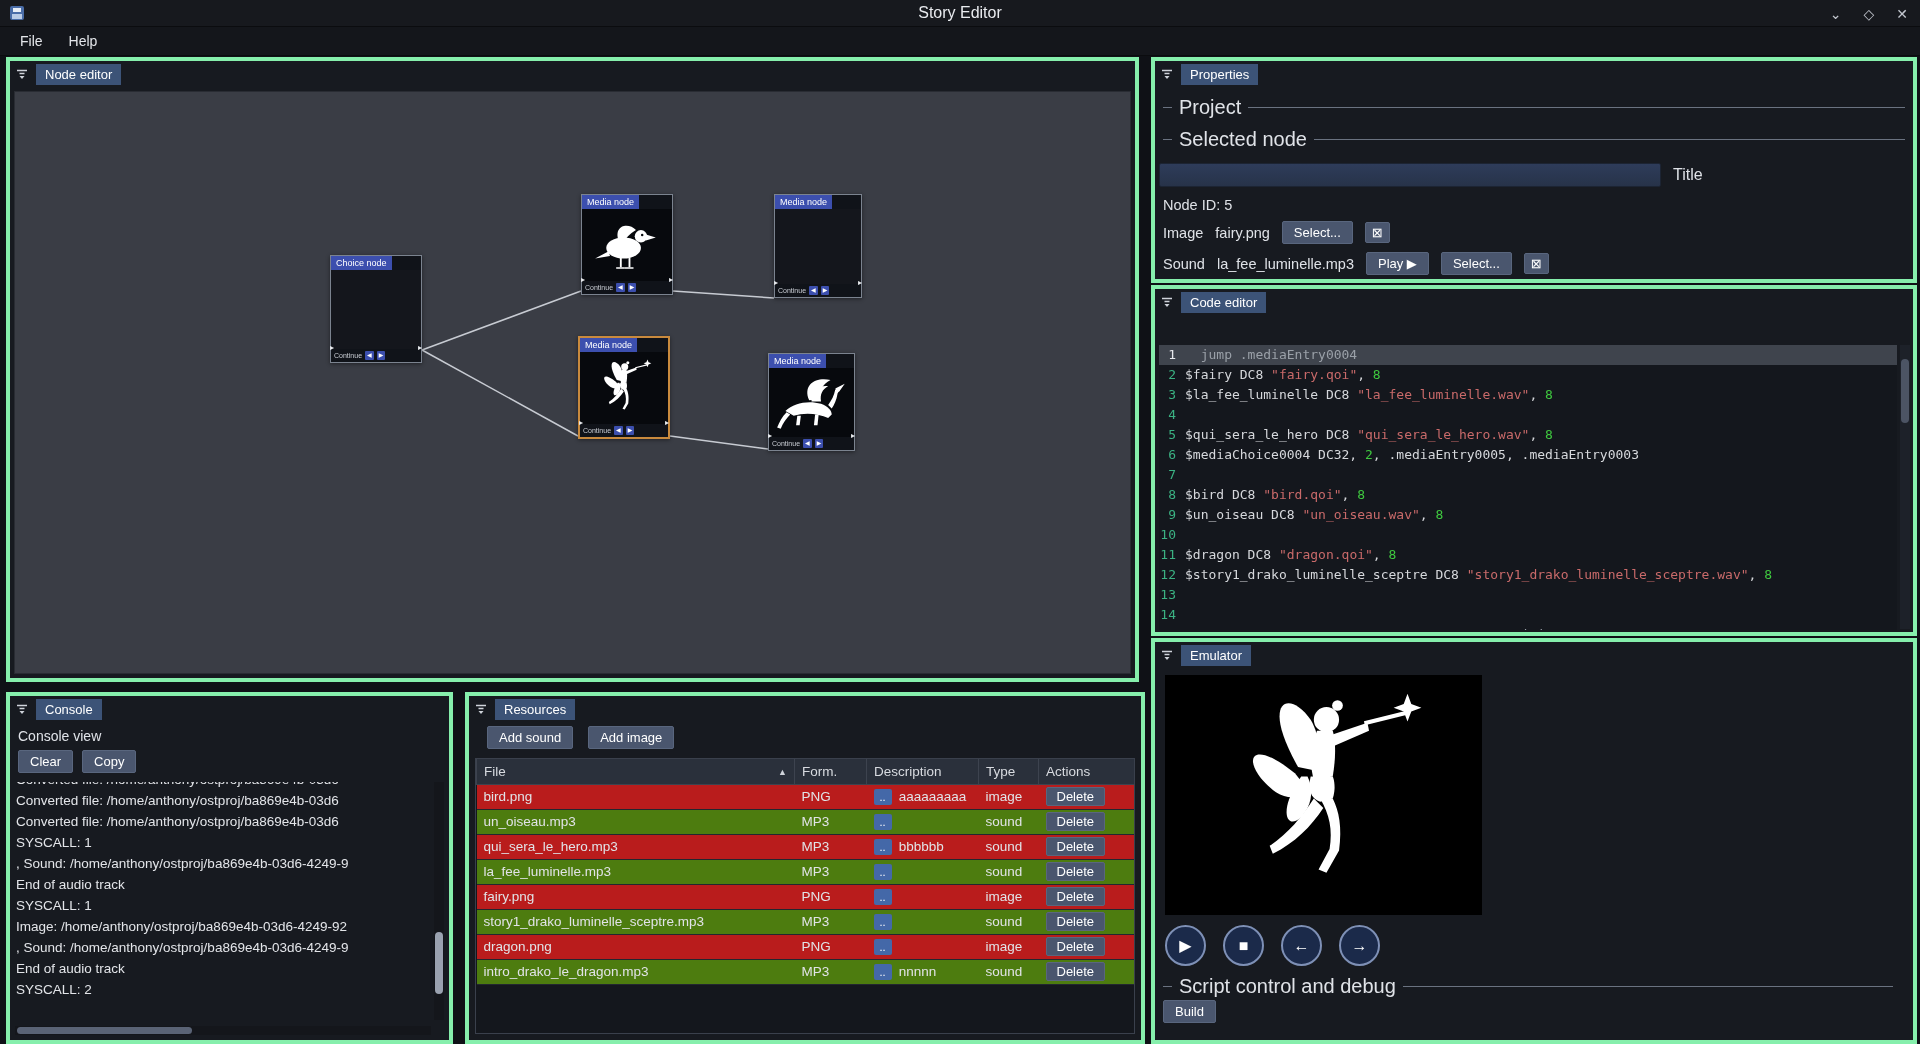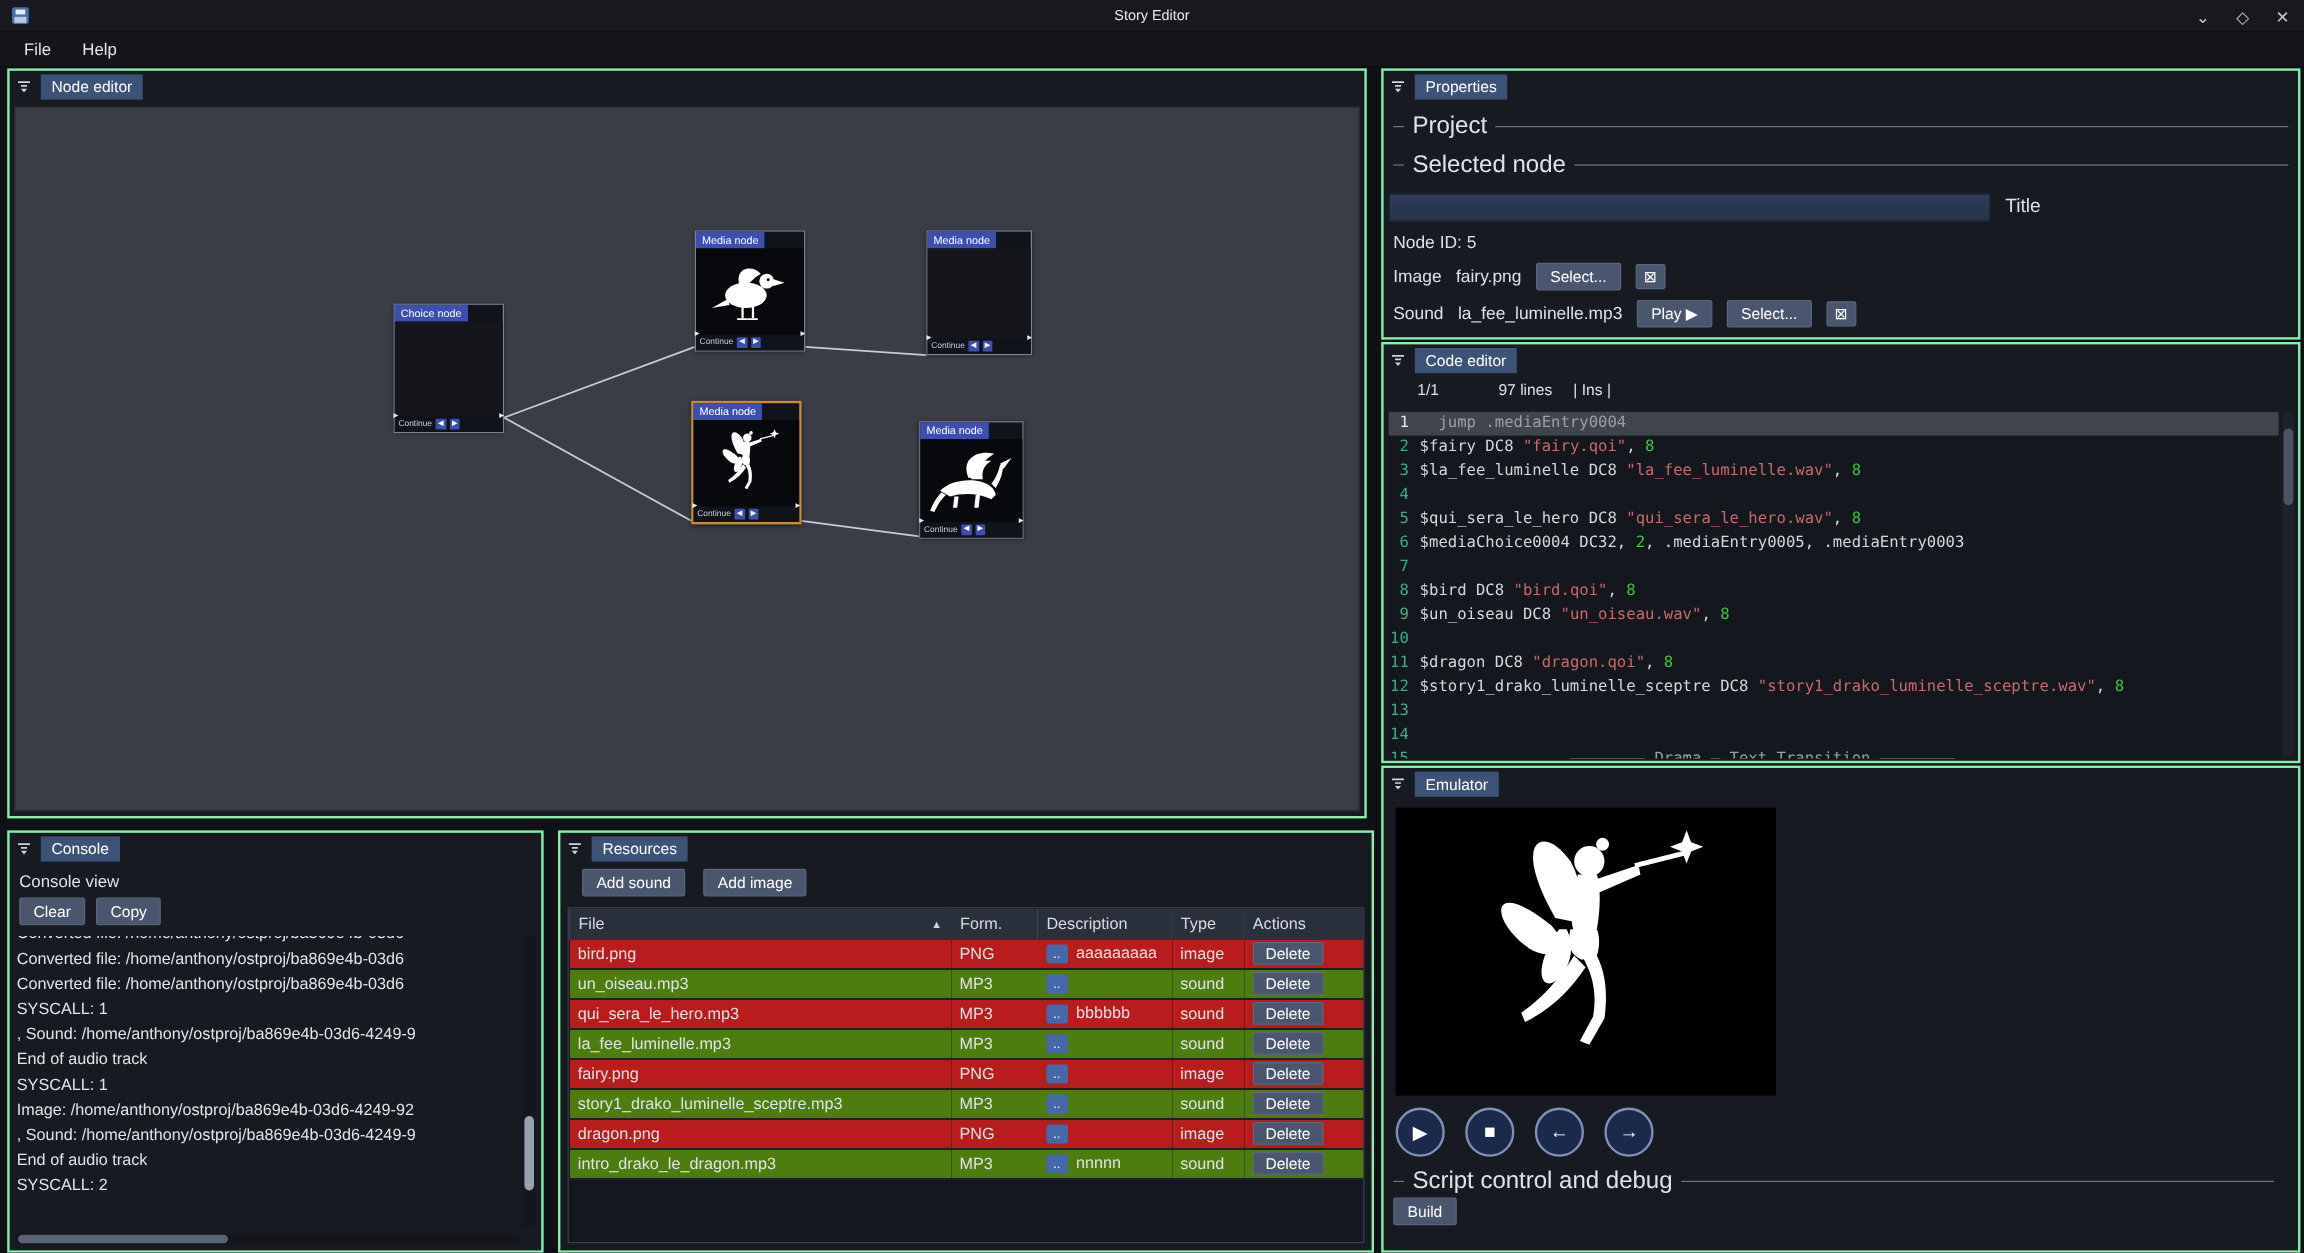--- a/index.html
+++ b/index.html
@@ -1,29 +1,29 @@
 <!DOCTYPE html>
 <html><head>
 <meta charset="utf-8">
 <style>
   *{box-sizing:border-box;margin:0;padding:0}
   html,body{width:1920px;height:1044px;overflow:hidden}
   body{position:relative;background:#0f1116;font-family:"Liberation Sans",sans-serif;color:#dfe2e7;-webkit-font-smoothing:antialiased}
 
   
   .titlebar{position:absolute;left:0;top:0;width:1920px;height:27px;background:#17191e;border-bottom:1px solid #0b0c0f;display:flex;align-items:center;justify-content:center}
-  .titlebar .wtitle{font-size:12px;color:#e9ebef}
+  .titlebar .wtitle{font-size:16px;color:#e9ebef}
   .app-icon{position:absolute;left:8px;top:4px;width:18px;height:18px}
   .win-controls{position:absolute;right:12px;top:0;height:27px;display:flex;gap:22px;align-items:center;color:#c3c7cf;font-size:14px}
   .win-controls span{cursor:default}
   .menubar{position:absolute;left:0;top:27px;width:1920px;height:29px;background:#14161b;border-bottom:1px solid #0b0c0f;display:flex;align-items:center;padding-left:8px;gap:2px}
   .menu-item{padding:4px 12px;font-size:14px;color:#e4e6ea}
 
   
-  .panel{position:absolute;background:#171a20;border:2px solid #86efac}
+  .panel{position:absolute;background:#171a20;border:4px solid #86efac}
   .panel-header{height:26px;display:flex;align-items:center;gap:7px;padding:0 5px}
   .panel-tab{background:#3c5377;color:#fff;font-size:13px;padding:3px 9px;white-space:nowrap}
   .collapse-icon{width:14px;height:14px;flex:0 0 auto}
 
   .node-editor-panel{left:6px;top:57px;width:1133px;height:625px}
   .console-panel{left:6px;top:692px;width:447px;height:352px}
   .resources-panel{left:465px;top:692px;width:680px;height:352px}
   .properties-panel{left:1151px;top:57px;width:766px;height:226px}
   .code-panel{left:1151px;top:285px;width:766px;height:351px}
   .emulator-panel{left:1151px;top:638px;width:766px;height:406px}
@@ -296,25 +296,20 @@
   </div>
 </div>
 
 <div class="panel code-panel">
   <div class="panel-header">
     <svg class="collapse-icon">
         <use href="#sym-collapse" xlink:href="#sym-collapse"></use>
       </svg>
     <span class="panel-tab">Code editor</span>
   </div>
-  <div class="code-status">
-    <span class="cs-cursor">1/1</span>
-    <span class="cs-lines">97 lines</span>
-    <span class="cs-mode">| Ins |</span>
-  </div>
   <div class="code-area">
     <div id="code-lines">
         <div class="code-line selected"><span class="line-num">1</span><span class="tk-dim">  jump .mediaEntry0004</span></div>
         <div class="code-line"><span class="line-num">2</span><span class="tk-p">$fairy</span><span class="tk-p"> DC8 </span><span class="tk-str">"fairy.qoi"</span><span class="tk-p">, </span><span class="tk-num">8</span></div>
         <div class="code-line"><span class="line-num">3</span><span class="tk-p">$la_fee_luminelle</span><span class="tk-p"> DC8 </span><span class="tk-str">"la_fee_luminelle.wav"</span><span class="tk-p">, </span><span class="tk-num">8</span></div>
         <div class="code-line"><span class="line-num">4</span></div>
         <div class="code-line"><span class="line-num">5</span><span class="tk-p">$qui_sera_le_hero</span><span class="tk-p"> DC8 </span><span class="tk-str">"qui_sera_le_hero.wav"</span><span class="tk-p">, </span><span class="tk-num">8</span></div>
         <div class="code-line"><span class="line-num">6</span><span class="tk-p">$mediaChoice0004</span><span class="tk-p"> DC32, </span><span class="tk-num">2</span><span class="tk-p">, .mediaEntry0005, .mediaEntry0003</span></div>
         <div class="code-line"><span class="line-num">7</span></div>
         <div class="code-line"><span class="line-num">8</span><span class="tk-p">$bird</span><span class="tk-p"> DC8 </span><span class="tk-str">"bird.qoi"</span><span class="tk-p">, </span><span class="tk-num">8</span></div>

